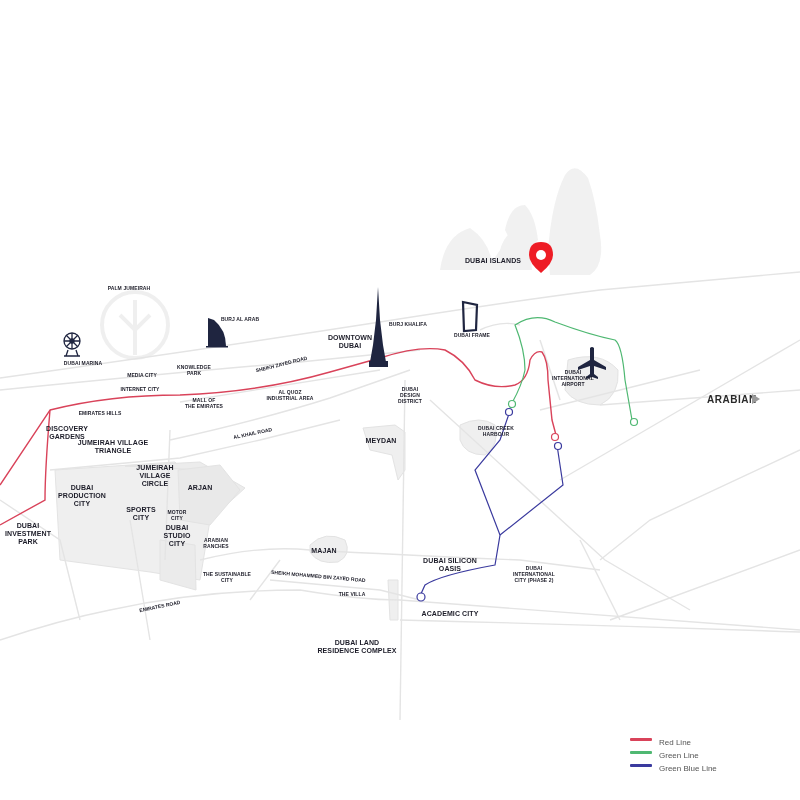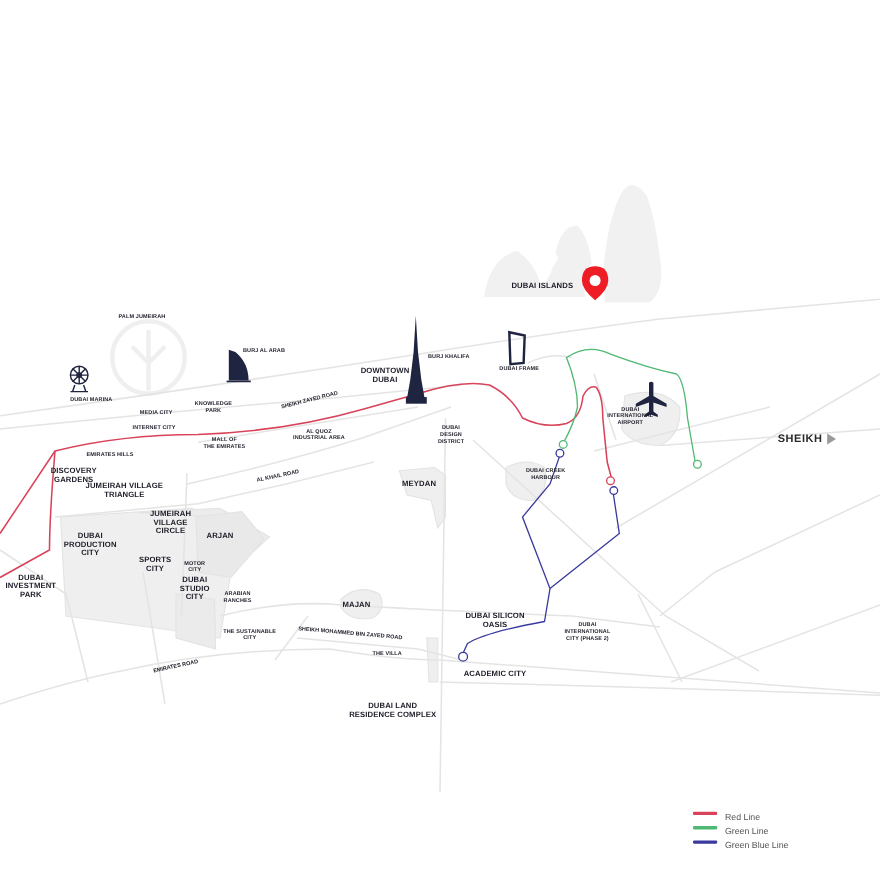--- a/index.html
+++ b/index.html
@@ -170,21 +170,21 @@
 <div class="lbl s4" style="left:352px;top:595px">THE VILLA</div>
 <div class="lbl s6" style="left:450px;top:614px">ACADEMIC CITY</div>
 <div class="lbl s6" style="left:357px;top:647px">DUBAI LAND
 RESIDENCE COMPLEX</div>
 
 <div class="road" style="left:255px;top:361px;transform:rotate(-14deg)">SHEIKH ZAYED ROAD</div>
 <div class="road" style="left:233px;top:430px;transform:rotate(-12deg)">AL KHAIL ROAD</div>
 <div class="road" style="left:271px;top:573px;transform:rotate(5deg)">SHEIKH MOHAMMED BIN ZAYED ROAD</div>
 <div class="road" style="left:139px;top:603px;transform:rotate(-12deg)">EMIRATES ROAD</div>
 
-<div class="sharjah" style="transform:translateY(-50%)">SHEIKH</div>
+<div class="sharjah" style="transform:translateY(-50%)">ARABIAN</div>
 <div class="sharjah-arrow" style="transform:translateY(-50%)"></div>
 
 <div class="legend">
   <div class="legend-item">
     <span class="legend-swatch" style="background:#d9435a"></span>
     <span class="legend-label">Red Line</span>
   </div>
   <div class="legend-item">
     <span class="legend-swatch" style="background:#4fb872"></span>
     <span class="legend-label">Green Line</span>

